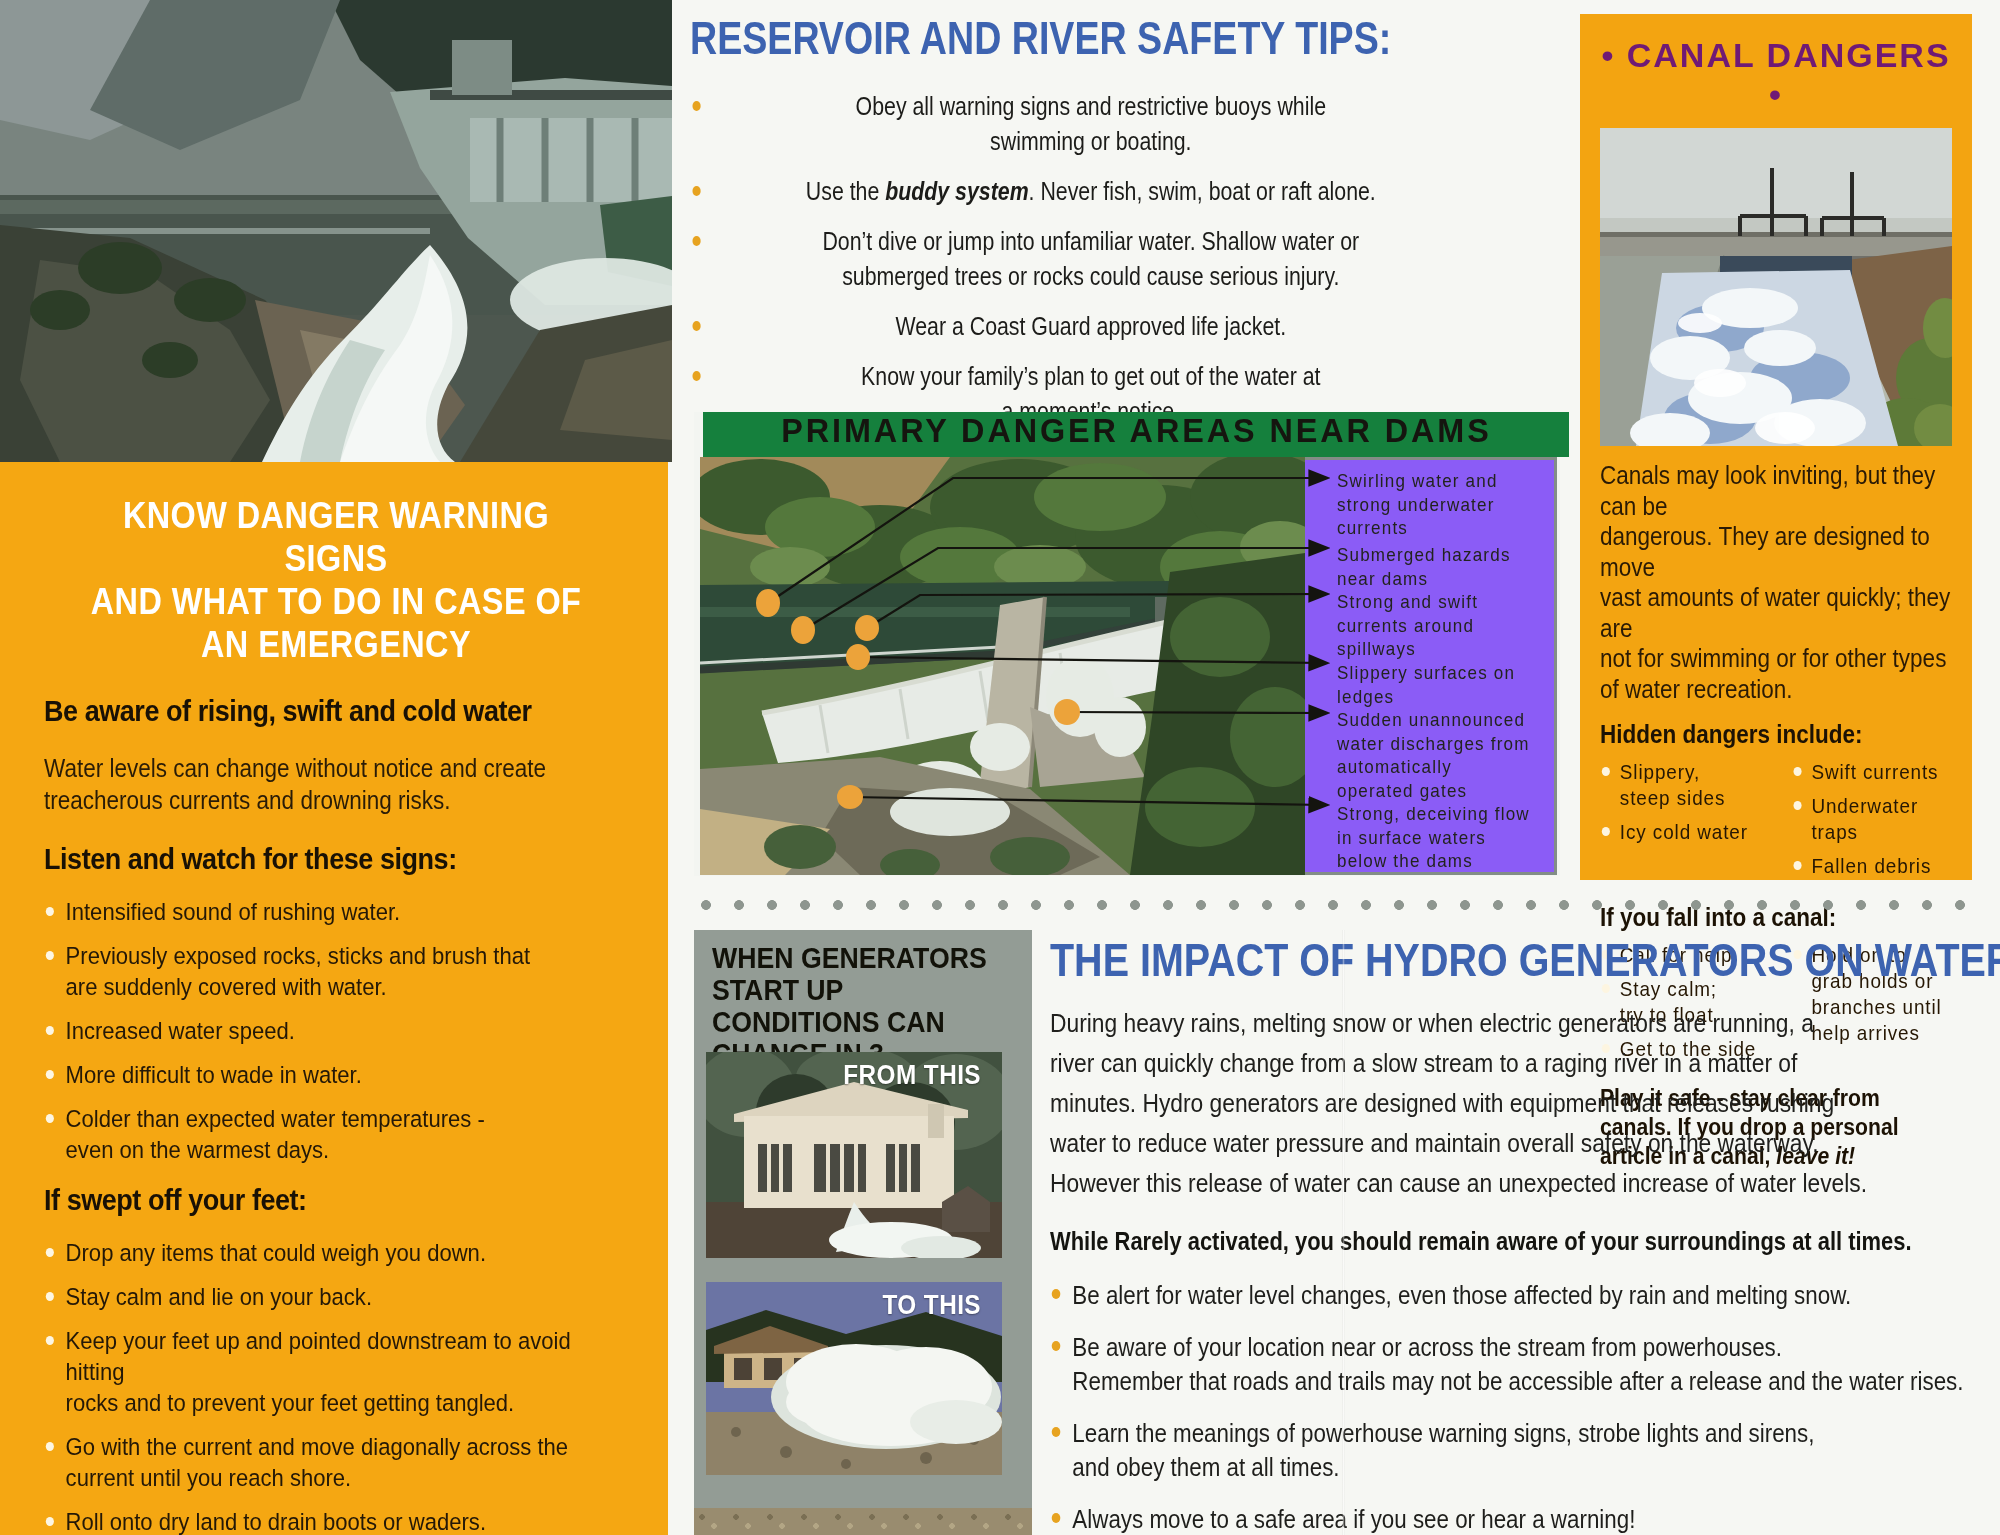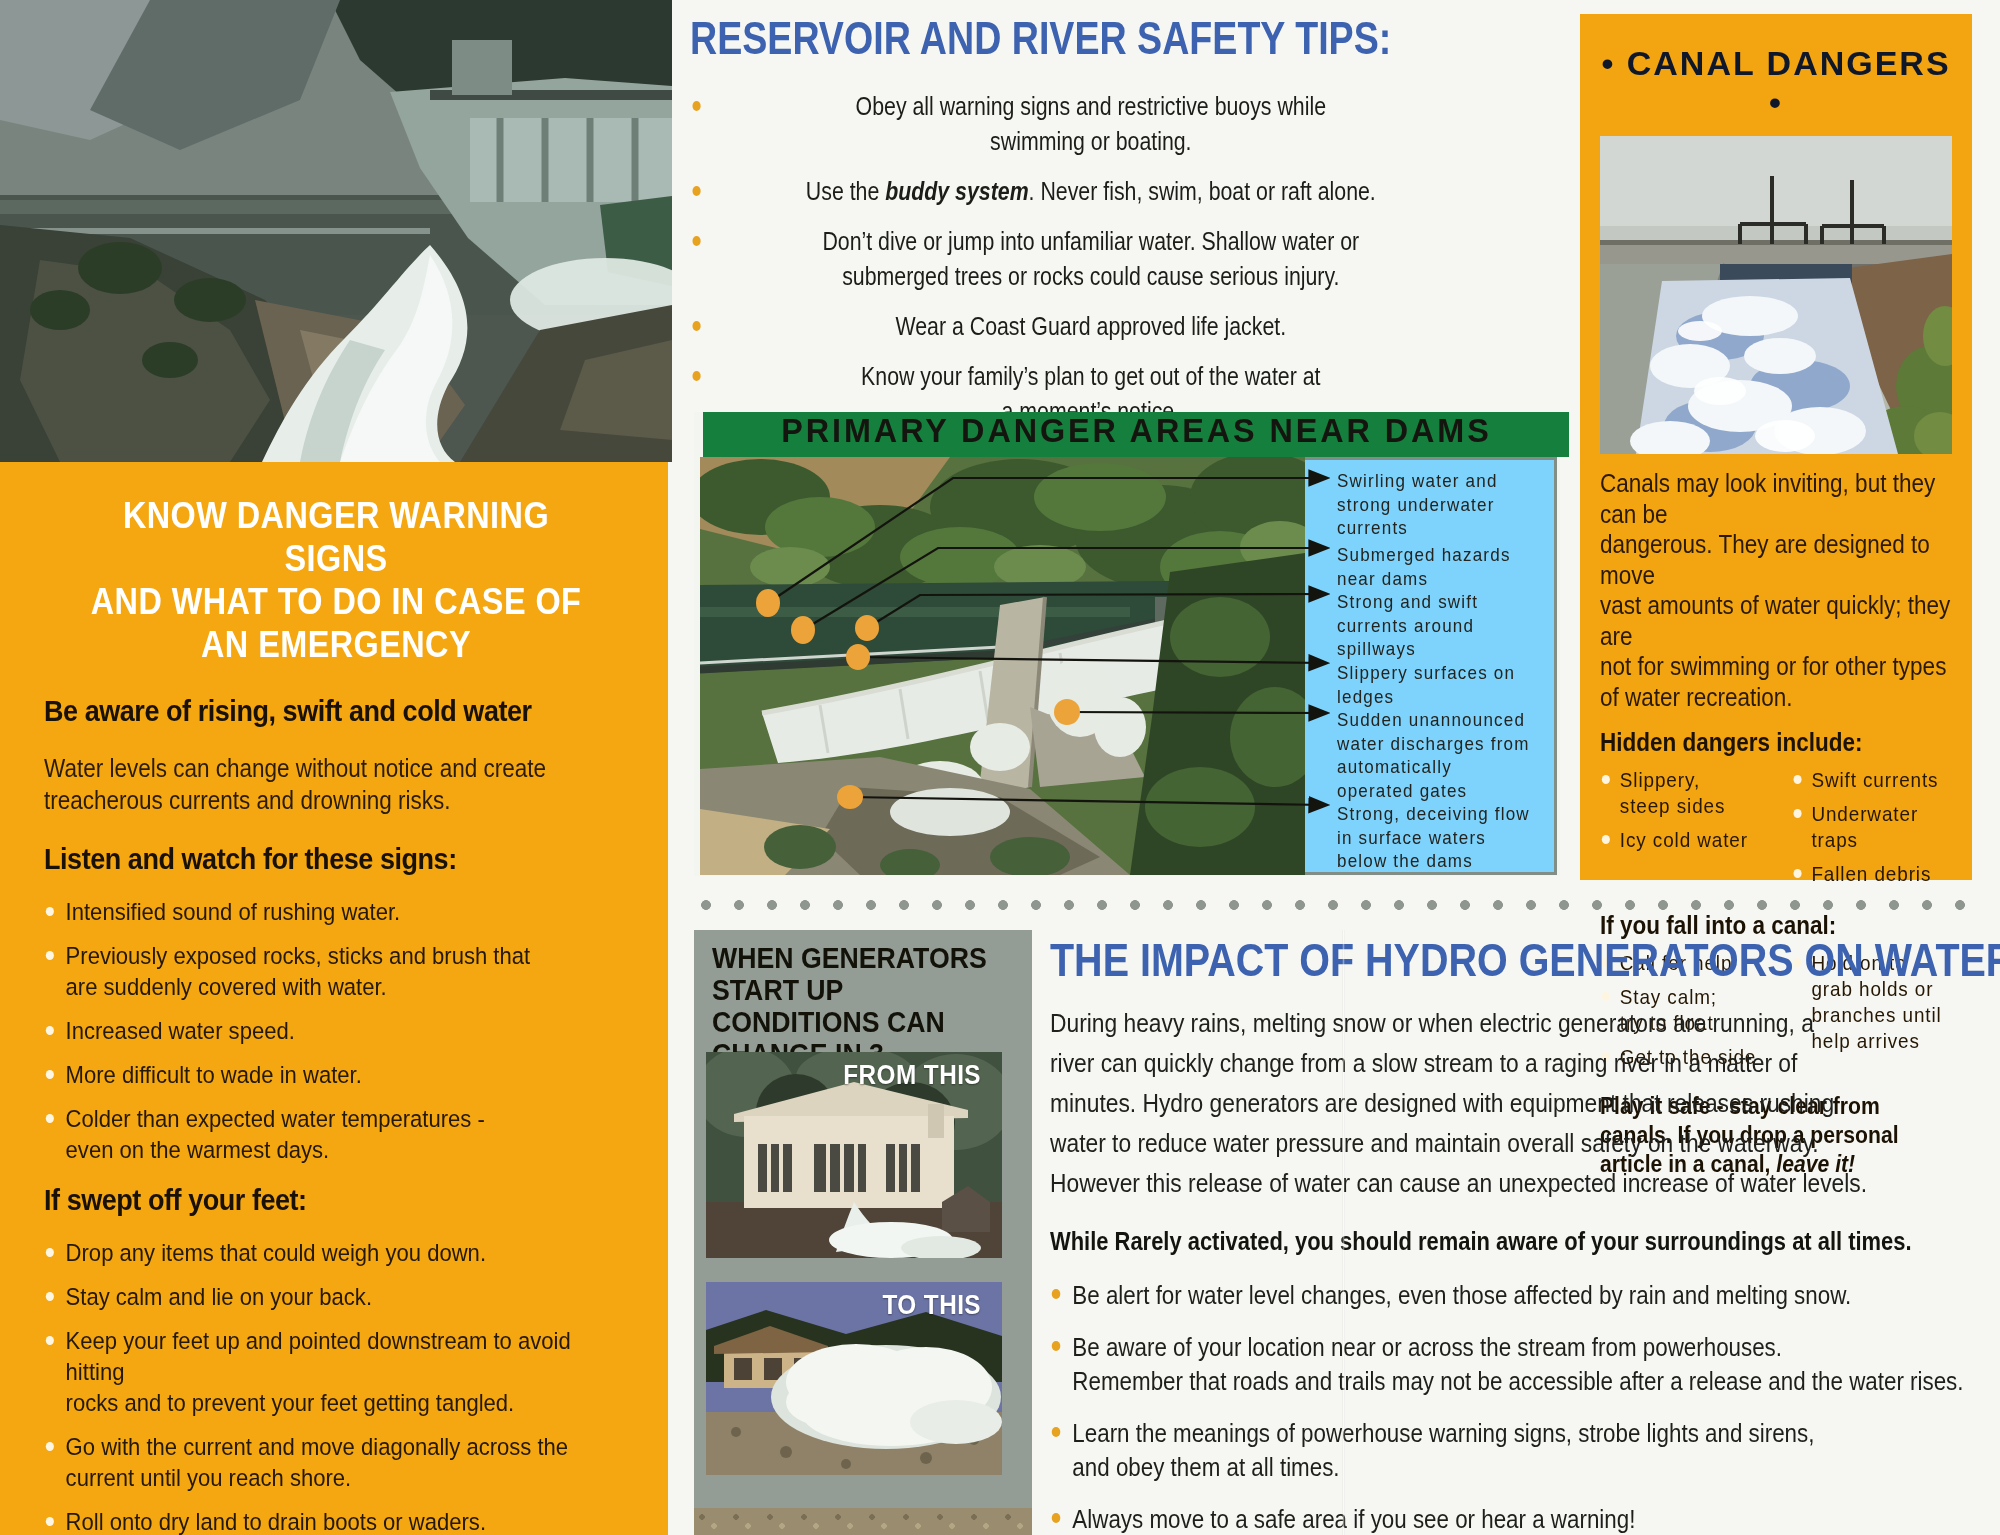--- a/index.html
+++ b/index.html
@@ -28,33 +28,33 @@
   .tips-list{list-style:none;margin:24px 0 0 0;padding:0;}
   .tips-list li{position:relative;font-size:26px;line-height:35px;color:#1c1c19;padding-left:26px;margin-bottom:15px;}
   .tips-list li::before{content:"";position:absolute;left:3px;top:12px;width:10px;height:10px;border-radius:50%;background:#e7a31f;}
   .bolditalic{font-weight:bold;font-style:italic;}
 
   
   .figure{left:694px;top:412px;width:866px;height:464px;background:#f3f5f1;}
   .fig-header{position:absolute;left:9px;top:0;width:866px;height:45px;background:#15803d;display:flex;align-items:flex-start;justify-content:center;}
   .fig-header span{font-weight:bold;font-size:33px;letter-spacing:3px;color:#15150f;transform:scaleX(.98);white-space:nowrap;}
   .fig-photo{position:absolute;left:6px;top:45px;}
-  .callout-box{position:absolute;left:611px;top:45px;width:252px;height:418px;background:#7dd3fc;border:3px solid #828d86;border-left:none;box-sizing:border-box;}
+  .callout-box{position:absolute;left:611px;top:45px;width:252px;height:418px;background:#8b5cf6;border:3px solid #828d86;border-left:none;box-sizing:border-box;}
   .callout-label{position:absolute;left:32px;font-size:18.5px;line-height:23.5px;letter-spacing:1.3px;color:#23231f;white-space:pre-line;transform:scaleX(.92);transform-origin:left top;width:230px;}
   .callout-label:nth-of-type(1){top:9px;}
   .callout-label:nth-of-type(2){top:83px;}
   .callout-label:nth-of-type(3){top:130px;}
   .callout-label:nth-of-type(4){top:201px;}
   .callout-label:nth-of-type(5){top:248px;}
   .callout-label:nth-of-type(6){top:342px;}
   .fig-overlay{position:absolute;left:0;top:0;pointer-events:none;}
 
   
   .canal{left:1580px;top:14px;width:392px;height:866px;background:#f3a411;padding:14px 20px 0 20px;box-sizing:border-box;}
-  .canal-title{text-align:center;font-weight:bold;font-size:34px;letter-spacing:2px;color:#0f172a;margin:16px 0 14px 0;}
+  .canal-title{text-align:center;font-weight:bold;font-size:34px;letter-spacing:2px;color:#701a75;margin:8px 0 14px 0;}
   .canal-photo{display:block;margin:0 auto;}
   .canal-body{font-size:25px;line-height:30.5px;color:#2a1a05;margin:14px 0 0 0;}
   .canal-sect{font-weight:bold;font-size:25px;color:#1c1204;margin:16px 0 10px 0;}
   .canal-cols{display:flex;}
   .canal-col1{width:54%;}
   .canal-col2{width:46%;}
   .canal-list{list-style:none;margin:0;padding:0;}
   .canal-list li{position:relative;font-size:21px;line-height:26px;letter-spacing:1px;color:#261703;padding-left:22px;margin-bottom:8px;white-space:pre-line;}
   .canal-list li::before{content:"";position:absolute;left:2px;top:8px;width:9px;height:9px;border-radius:50%;background:#fdf5e0;}
   .canal-footer{font-weight:bold;font-size:23.5px;line-height:29px;color:#1c1204;margin-top:14px;}

